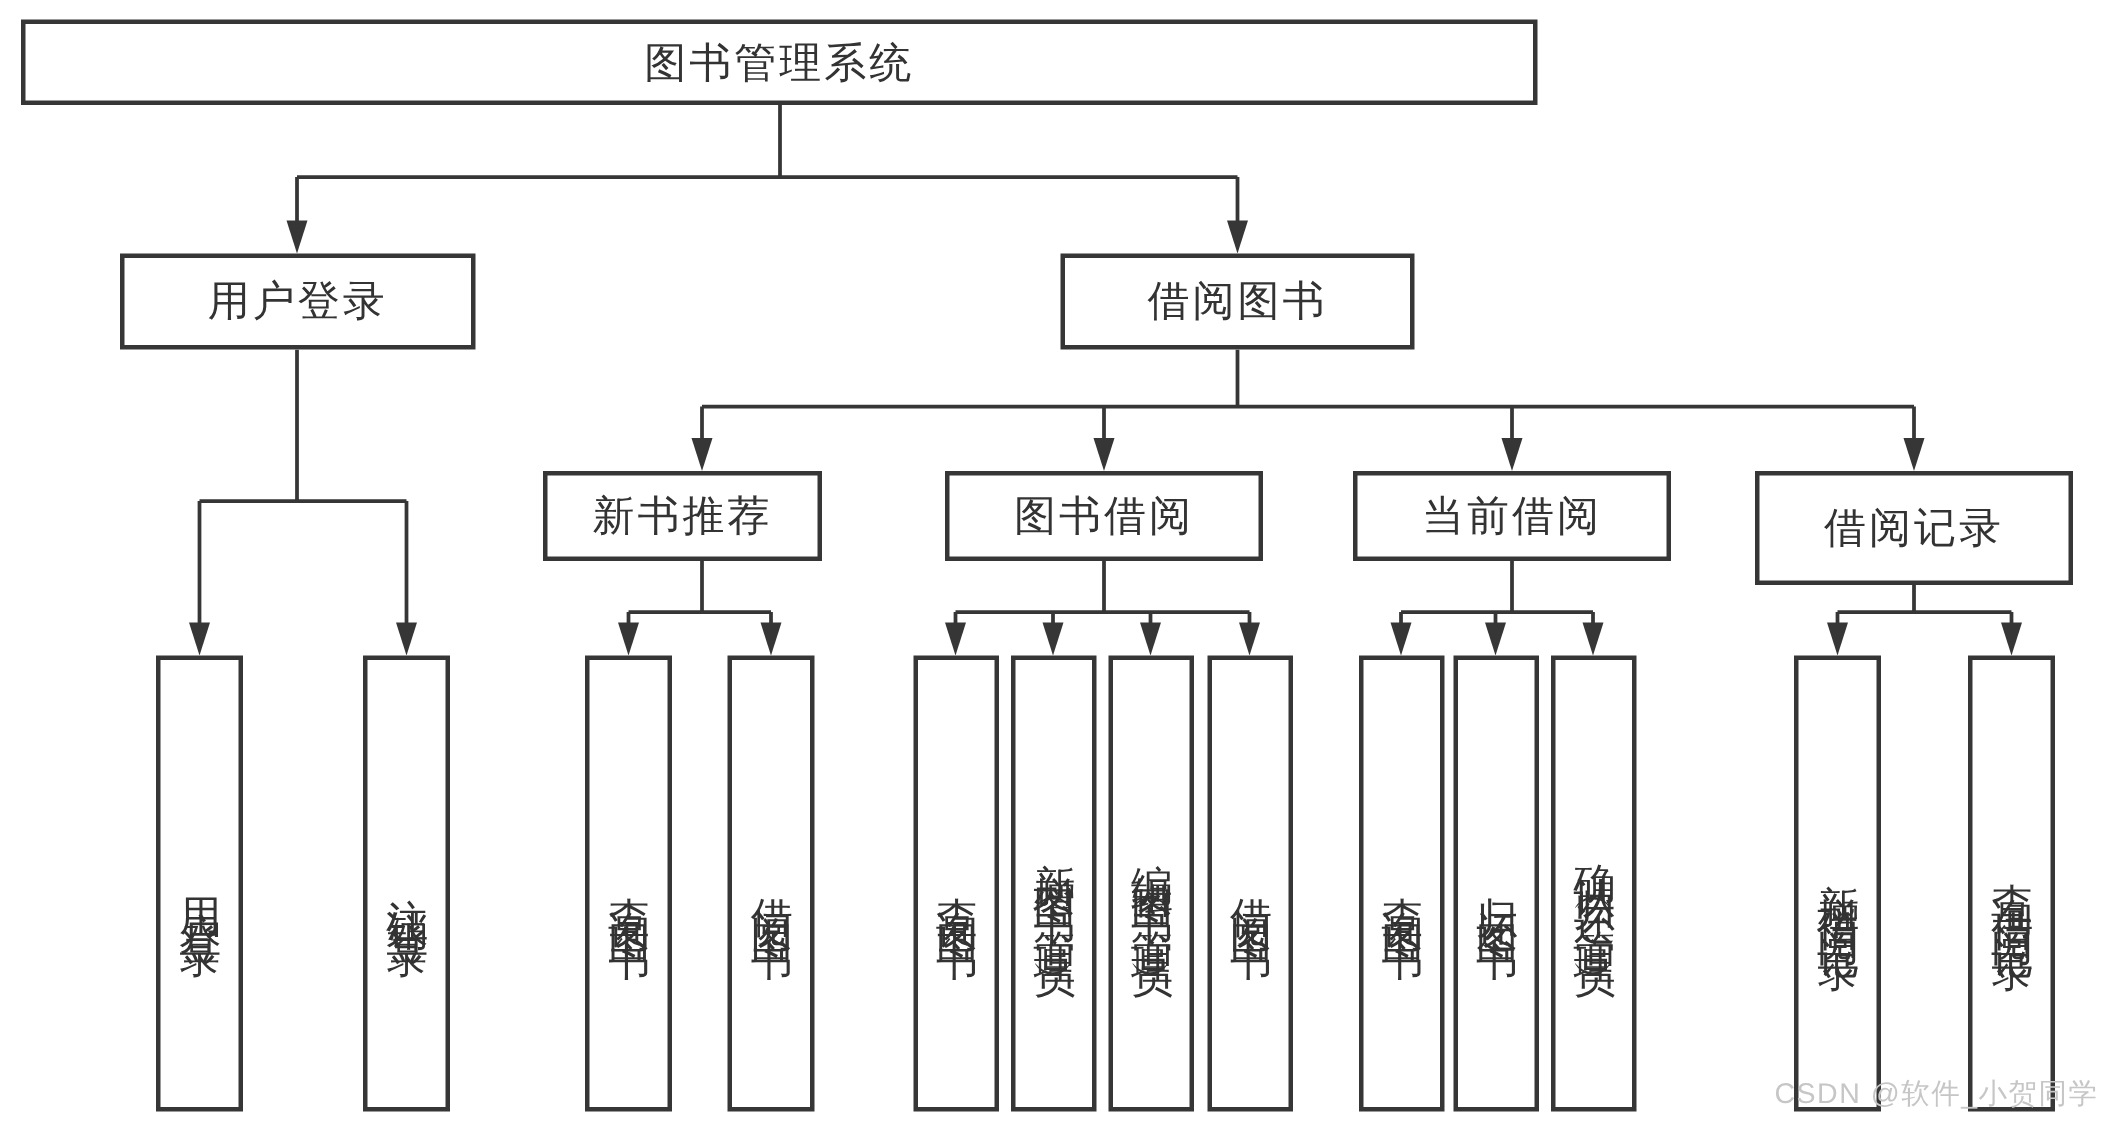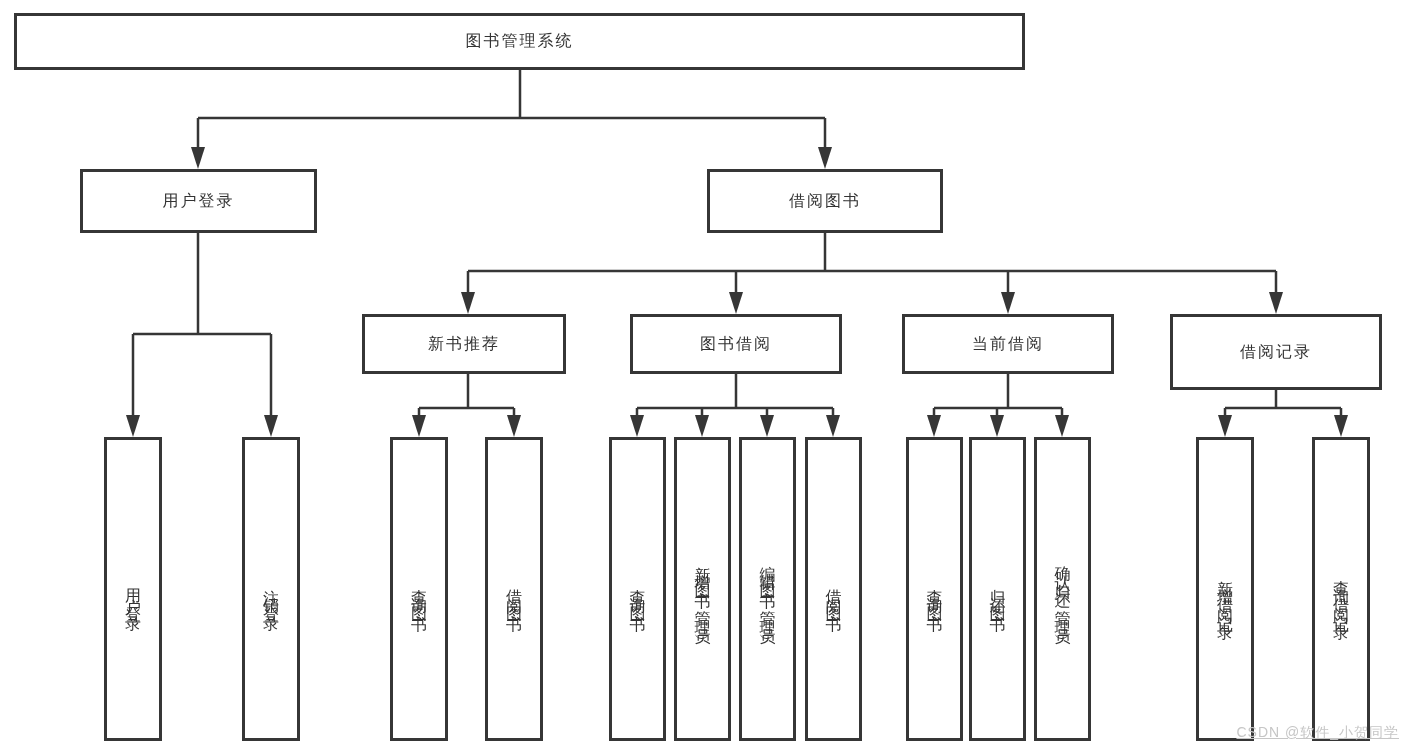--- a/index.html
+++ b/index.html
@@ -5,32 +5,31 @@
   html,body{margin:0;padding:0;background:#ffffff;}
   .canvas{
     position:relative;width:1405px;height:747px;background:#ffffff;overflow:hidden;
     font-family:"Liberation Sans","DejaVu Sans",sans-serif;
   }
   .connectors{position:absolute;left:0;top:0;width:1405px;height:747px;}
   .node{
     position:absolute;box-sizing:border-box;background:#ffffff;
     border:3px solid #363636;color:#333333;
     display:flex;align-items:center;justify-content:center;
-    font-size:16px;letter-spacing:2px;text-align:center;
+    font-size:28px;letter-spacing:2px;text-align:center;
   }
   .node.leaf .vlabel{
     writing-mode:vertical-lr;text-orientation:mixed;
     letter-spacing:9px;margin-bottom:-9px;line-height:1;
   }
   .node.leaf{padding:4px 0;}
   .watermark{
     position:absolute;right:6px;bottom:5px;
-    font-size:14px;color:#c6c6c6;letter-spacing:1px;white-space:nowrap;
+    font-size:19px;color:#c6c6c6;letter-spacing:1px;white-space:nowrap;
     z-index:10;
-    text-decoration:underline;
   }
 </style>
 </head>
 <body>
 
 <div class="canvas">
 
   <svg class="connectors" viewBox="0 0 1405 747" xmlns="http://www.w3.org/2000/svg">
     <g stroke="#363636" stroke-width="2.5" fill="none">
 
@@ -75,21 +74,21 @@
     <span>图书管理系统</span>
   </div>
 
   <div class="node" style="left:80px;top:169px;width:237px;height:64px">
     <span>用户登录</span>
   </div>
   <div class="node" style="left:707px;top:169px;width:236px;height:64px">
     <span>借阅图书</span>
   </div>
 
-  <div class="node" style="left:362px;top:314px;width:204px;height:60px">
+  <div class="node" style="left:362px;top:314px;width:186px;height:60px">
     <span>新书推荐</span>
   </div>
   <div class="node" style="left:630px;top:314px;width:212px;height:60px">
     <span>图书借阅</span>
   </div>
   <div class="node" style="left:902px;top:314px;width:212px;height:60px">
     <span>当前借阅</span>
   </div>
   <div class="node" style="left:1170px;top:314px;width:212px;height:76px">
     <span>借阅记录</span>

